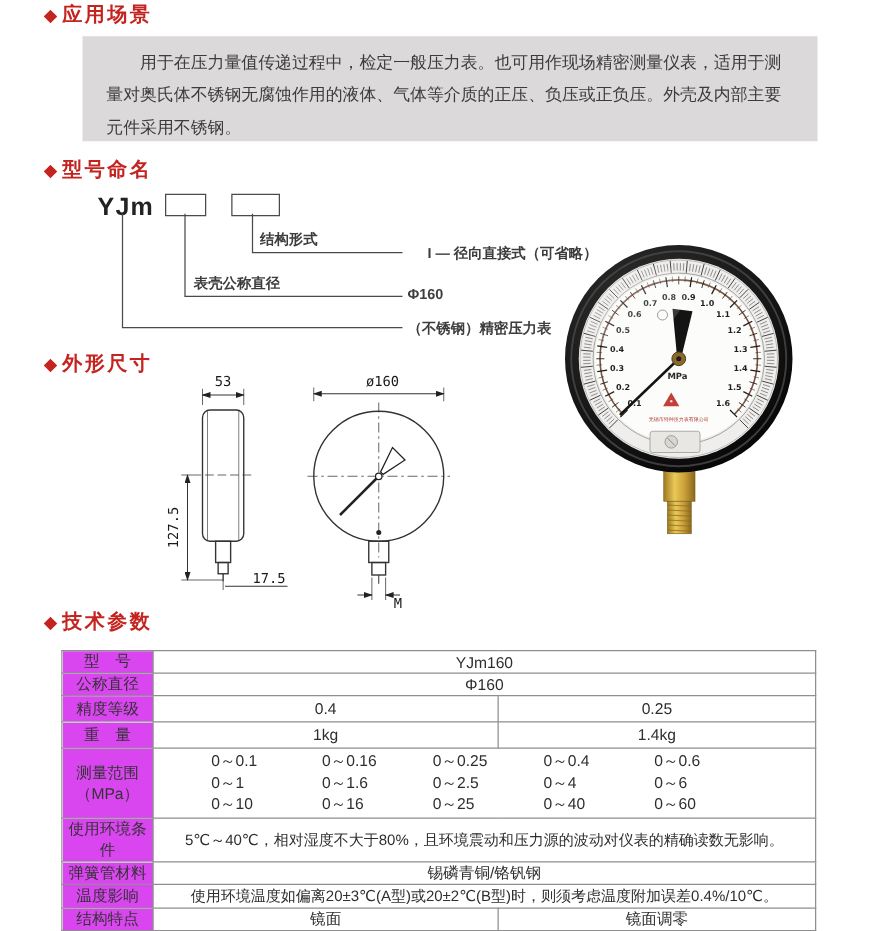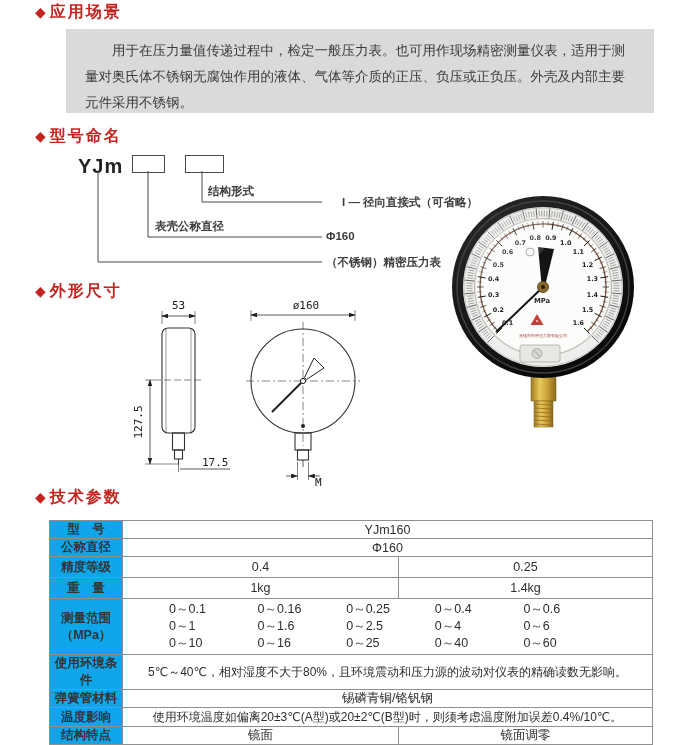--- a/index.html
+++ b/index.html
@@ -22,21 +22,21 @@
                    text-anchor:middle;font-weight:bold;}
   svg text.mpa{font-family:"DejaVu Sans",sans-serif;font-size:6.8px;font-weight:bold;
                fill:#2a2a2a;text-anchor:middle;}
   svg text.company{font-family:"DejaVu Sans",sans-serif;font-size:4px;fill:#b04038;text-anchor:middle;}
   
   table.spec{position:absolute;left:49px;top:520px;width:603px;border-collapse:collapse;
              table-layout:fixed;font-size:12.5px;color:#2e2e2e;}
   table.spec td{border:1px solid #8f8f8f;text-align:center;vertical-align:middle;
                 padding:0;overflow:hidden;}
   table.spec{border:1.5px solid #5a5a5a;}
-  td.lbl{background:#0ea5e9;font-weight:bold;color:#333;}
+  td.lbl{background:#d946ef;font-weight:normal;color:#333;}
   tr.h18{height:18px;} tr.h21{height:21px;} tr.h53{height:53px;}
   tr.h23{height:23px;} tr.h17{height:17px;} tr.h19{height:19px;}
   .mgrid{display:grid;grid-template-columns:repeat(5,1fr);padding:2px 40px 2px 46px;
          justify-items:start;line-height:17px;}
   .rlab{line-height:17px;}
   td.small{font-size:12px;}
 </style>
 </head>
 <body>
 

